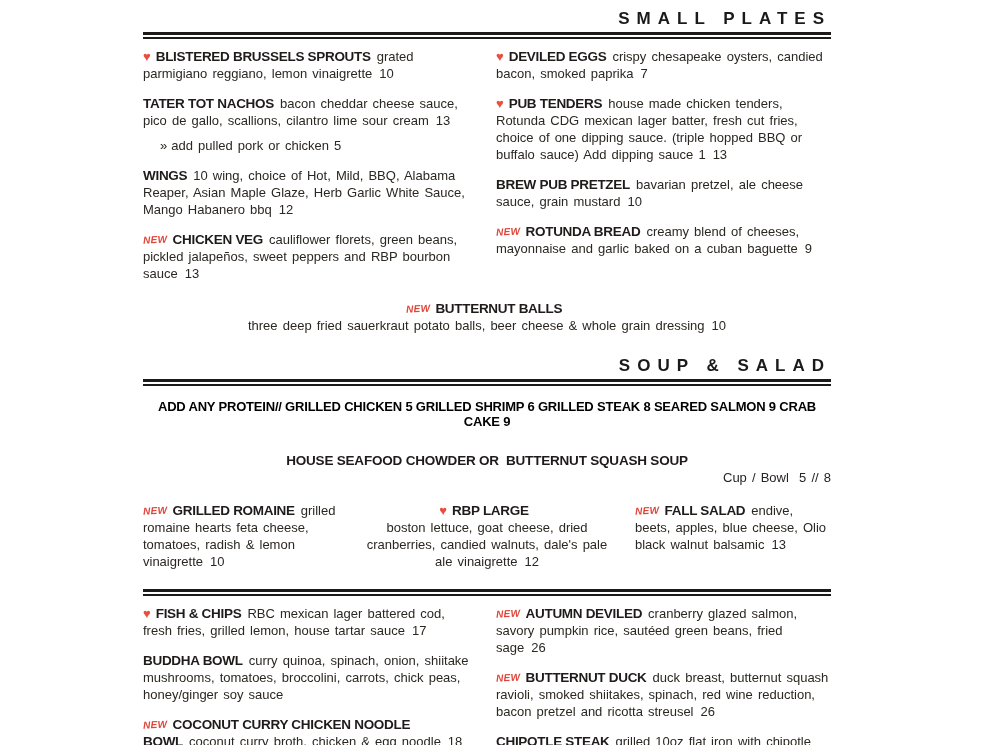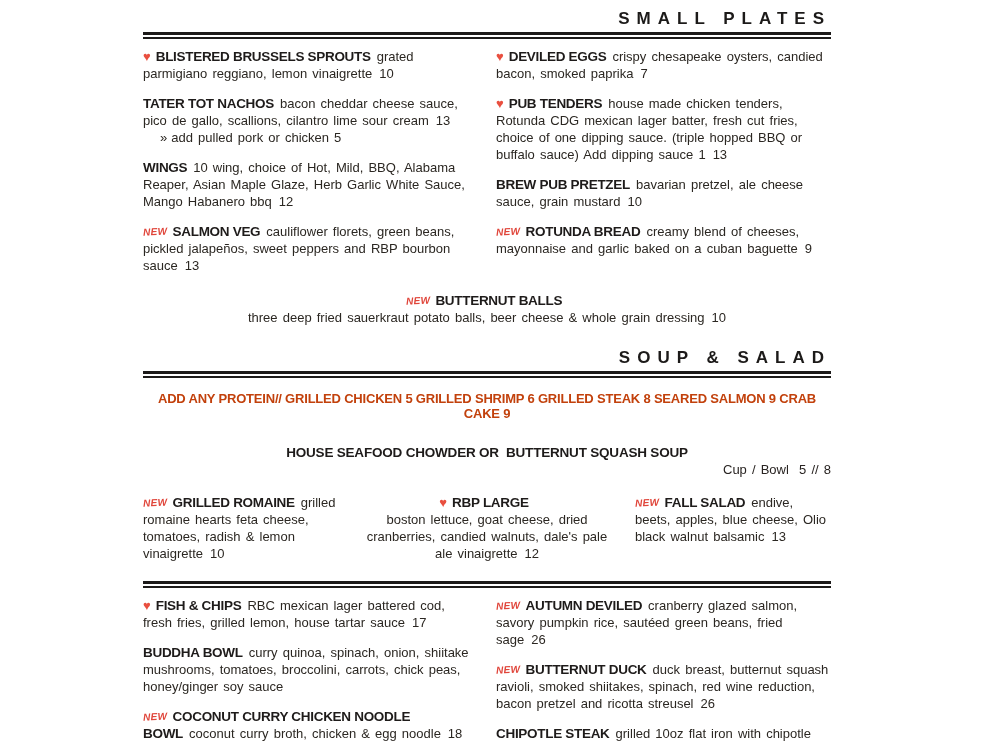--- a/index.html
+++ b/index.html
@@ -24,29 +24,29 @@
   
   .item{margin-bottom:13px;font-size:13px;line-height:17px;}
   .name{font-weight:700;font-size:13.5px;letter-spacing:-0.3px;color:#1e1b1a;padding-right:6px;}
   .desc{color:#2b2722;word-spacing:1.5px;}
   .price{padding-left:7px;color:#2b2722;word-spacing:1.5px;}
   .heart{color:#e94f3f;font-size:13px;padding-right:5px;}
   .new{
     color:#e0453a;font-weight:700;font-style:italic;font-size:10px;letter-spacing:.4px;
     display:inline-block;transform:rotate(-3deg);padding-right:5px;vertical-align:1px;
   }
-  .addon{padding-left:17px;color:#2b2722;word-spacing:1.5px;}
+  .addon{padding-left:17px;color:#2b2722;word-spacing:1.5px;margin-top:8px;}
   .addon .arr{padding-right:4px;}
 
   
   .featured{text-align:center;margin:5px 0 22px;font-size:13px;line-height:17px;}
 
   
   .protein{
-    text-align:center;font-weight:700;font-size:13px;letter-spacing:-0.2px;color:#c2410c;
+    text-align:center;font-weight:700;font-size:13px;letter-spacing:-0.2px;color:#000000;
     margin-top:13px;white-space:pre-wrap;
   }
   .soup-name{text-align:center;font-weight:700;font-size:13.5px;letter-spacing:-0.2px;color:#1e1b1a;margin-top:24px;white-space:pre-wrap;}
   .soup-price{text-align:right;margin-top:2px;font-size:13px;word-spacing:1.5px;white-space:pre-wrap;}
 
   .salads{display:grid;grid-template-columns:196px 258px 196px;justify-content:space-between;margin-top:17px;}
   .salad-center{text-align:center;}
 
   .lp{margin-top:6px;}
 </style>
@@ -64,21 +64,21 @@
           <span class="heart">♥</span><span class="name">BLISTERED BRUSSELS SPROUTS</span><span class="desc">grated parmigiano reggiano, lemon vinaigrette</span><span class="price">10</span>
         </div>
         <div class="item">
           <span class="name">TATER TOT NACHOS</span><span class="desc">bacon cheddar cheese sauce, pico de gallo, scallions, cilantro lime sour cream</span><span class="price">13</span>
           <div class="addon"><span class="arr">»</span><span>add pulled pork or chicken 5</span></div>
         </div>
         <div class="item">
           <span class="name">WINGS</span><span class="desc">10 wing, choice of Hot, Mild, BBQ, Alabama Reaper, Asian Maple Glaze, Herb Garlic White Sauce, Mango Habanero bbq</span><span class="price">12</span>
         </div>
         <div class="item">
-          <span class="new">NEW</span><span class="name">SALMON VEG</span><span class="desc">cauliflower florets, green beans, pickled jalapeños, sweet peppers and RBP bourbon sauce</span><span class="price">13</span>
+          <span class="new">NEW</span><span class="name">CHICKEN VEG</span><span class="desc">cauliflower florets, green beans, pickled jalapeños, sweet peppers and RBP bourbon sauce</span><span class="price">13</span>
         </div>
       </div>
       <div>
         <div class="item">
           <span class="heart">♥</span><span class="name">DEVILED EGGS</span><span class="desc">crispy chesapeake oysters, candied bacon, smoked paprika</span><span class="price">7</span>
         </div>
         <div class="item">
           <span class="heart">♥</span><span class="name">PUB TENDERS</span><span class="desc">house made chicken tenders, Rotunda CDG mexican lager batter, fresh cut fries, choice of one dipping sauce. (triple hopped BBQ or buffalo sauce) Add dipping sauce 1</span><span class="price">13</span>
         </div>
         <div class="item">

